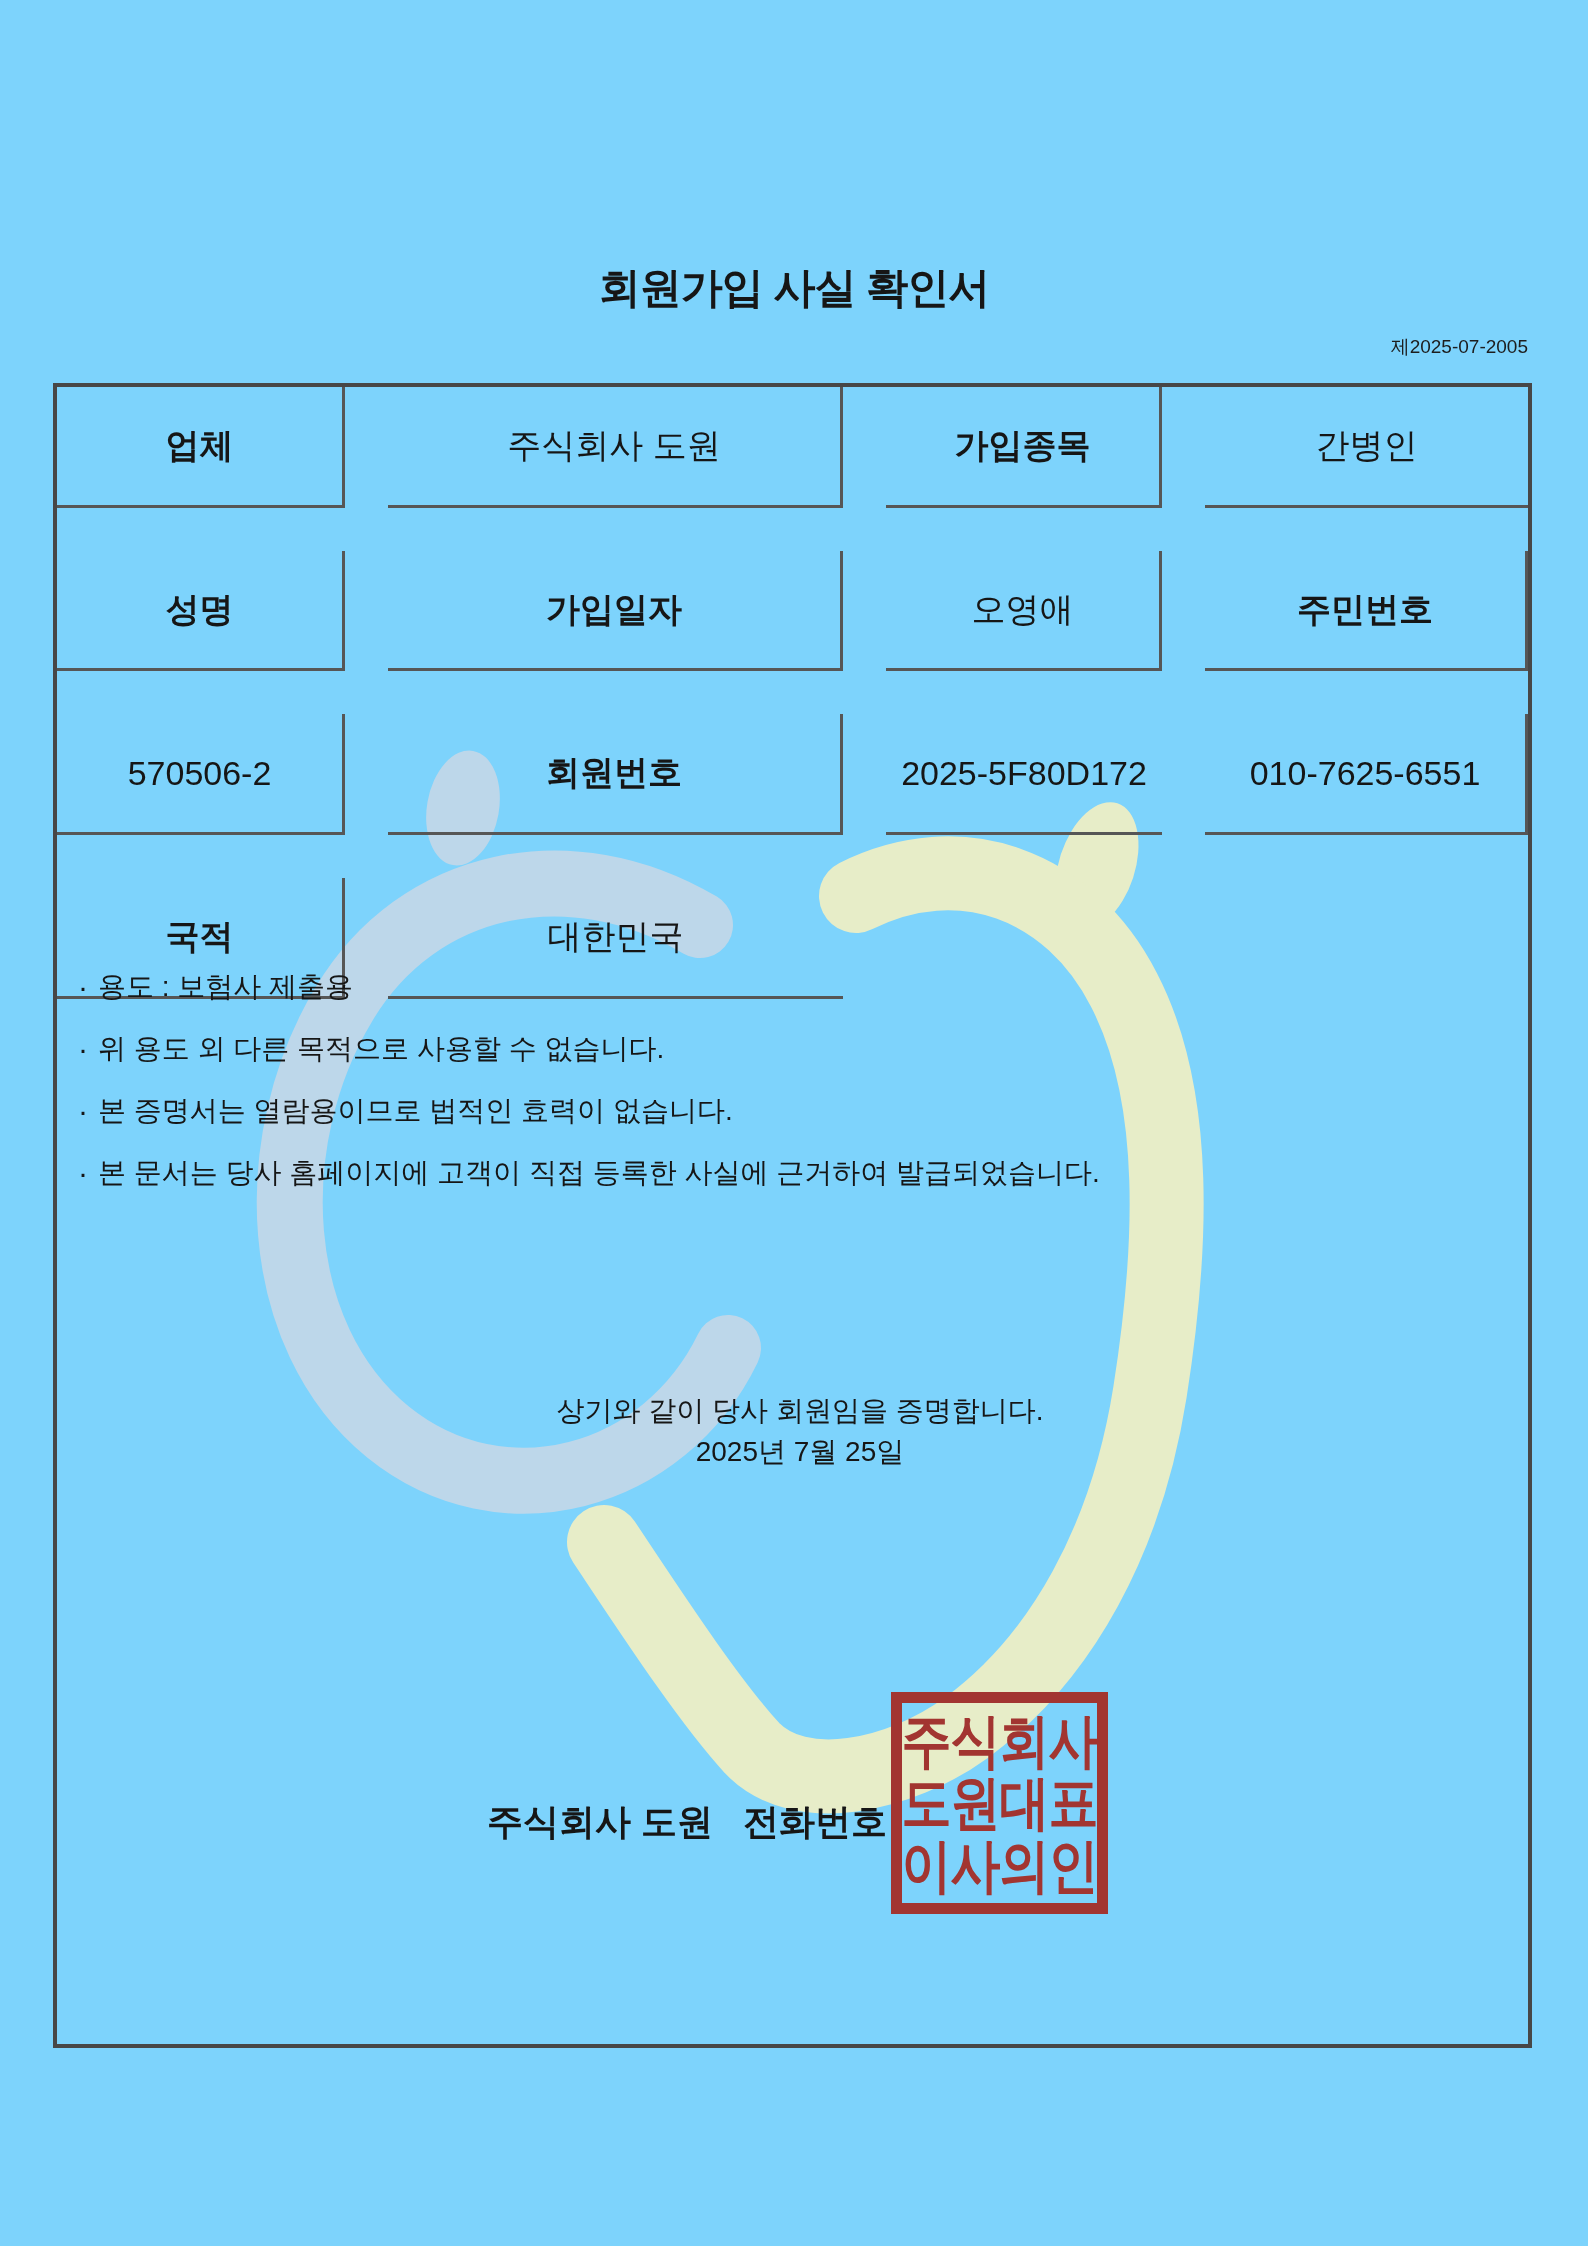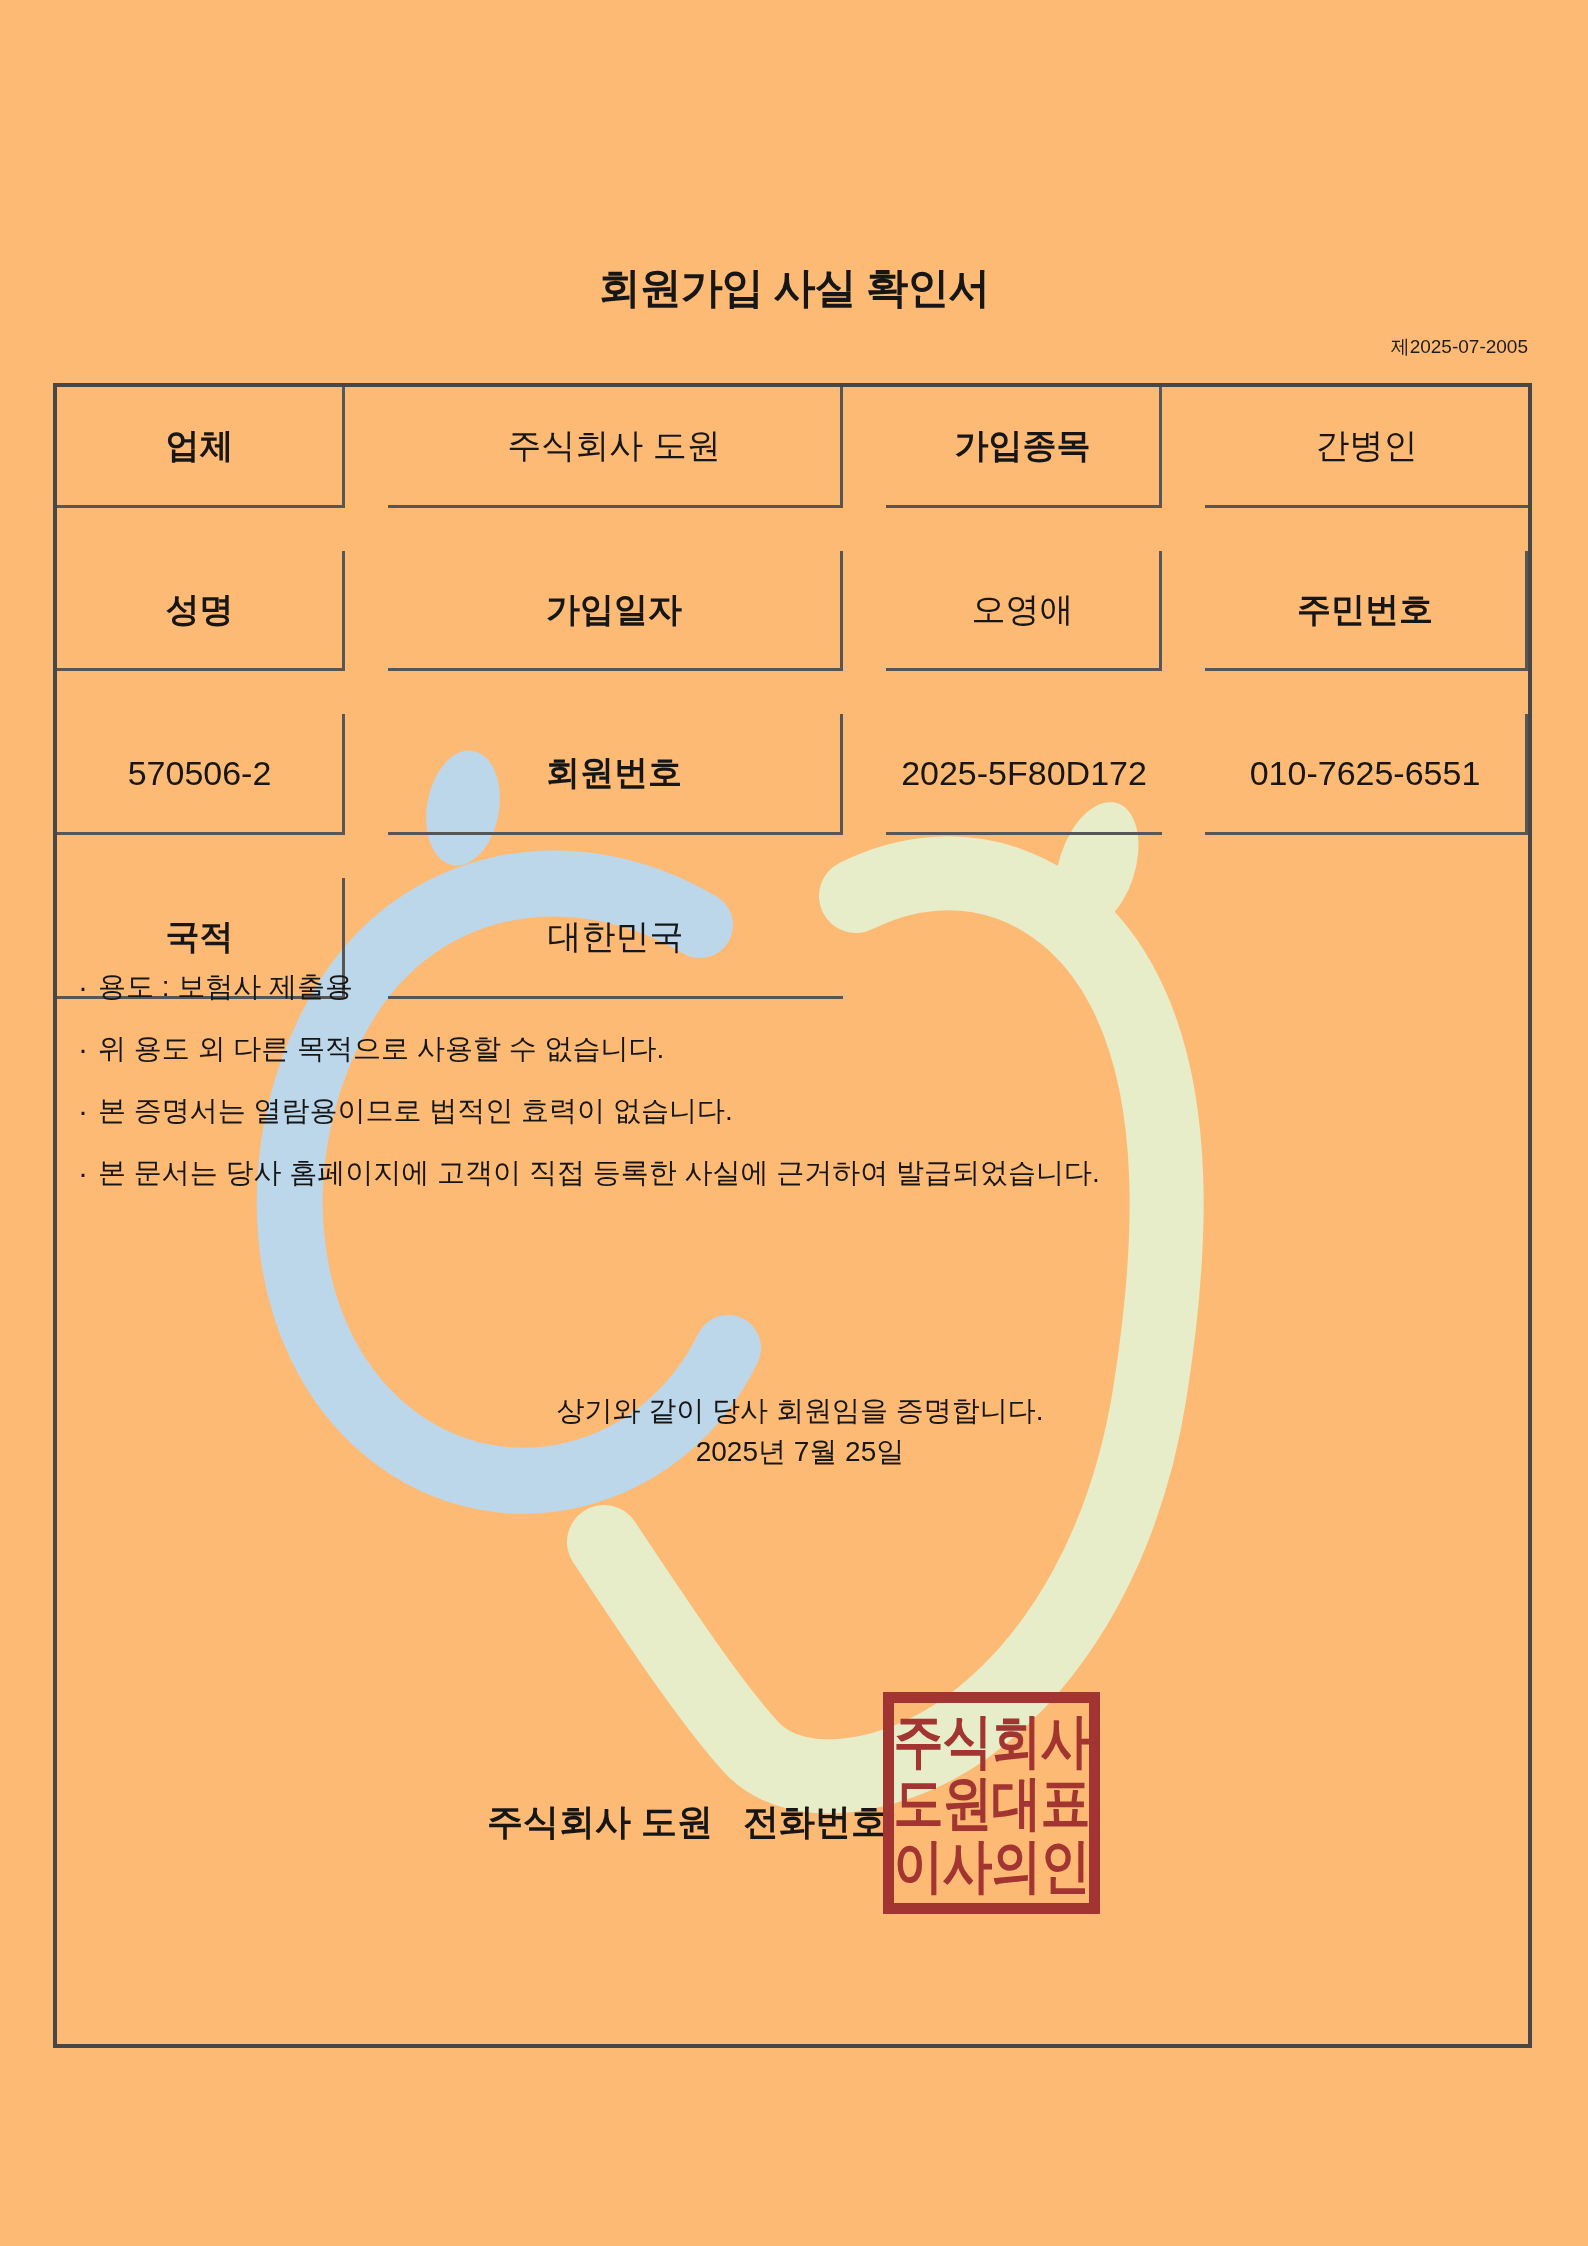--- a/index.html
+++ b/index.html
@@ -1,19 +1,19 @@
 <!DOCTYPE html>
 <html><head>
 <meta charset="utf-8">
 <style>
   html,body{margin:0;padding:0;background:#ffffff;}
   .page{
     position:relative;
     width:1588px;height:2246px;
-    background:#fdba74;
+    background:#7dd3fc;
     overflow:hidden;
     font-family:"Liberation Sans","DejaVu Sans",sans-serif;
     color:#161616;
   }
   .watermark{position:absolute;left:0;top:0;width:1588px;height:2246px;z-index:0;}
   .content{position:absolute;left:0;top:0;width:100%;height:100%;z-index:1;}
 
   .doc-title{
     position:absolute;left:0;top:260px;width:100%;
     text-align:center;font-size:42px;font-weight:700;letter-spacing:-1px;
@@ -135,20 +135,20 @@
     <div class="statement">
       <div>상기와 같이 당사 회원임을 증명합니다.</div>
       <div>2025년 7월 25일</div>
     </div>
 
     <div class="signature">
       <span>주식회사 도원</span>
       <span>전화번호</span>
     </div>
 
-    <div class="seal" style="border-color: rgb(162, 53, 49);">
+    <div class="seal" style="border-color: rgb(162, 53, 49); margin-left: 8px;">
       <div class="seal-line" style="color: rgb(162, 53, 49);">주식회사</div>
       <div class="seal-line" style="color: rgb(162, 53, 49);">도원대표</div>
       <div class="seal-line" style="color: rgb(162, 53, 49);">이사의인</div>
     </div>
 
   </div>
 </div>
 
 </body></html>

